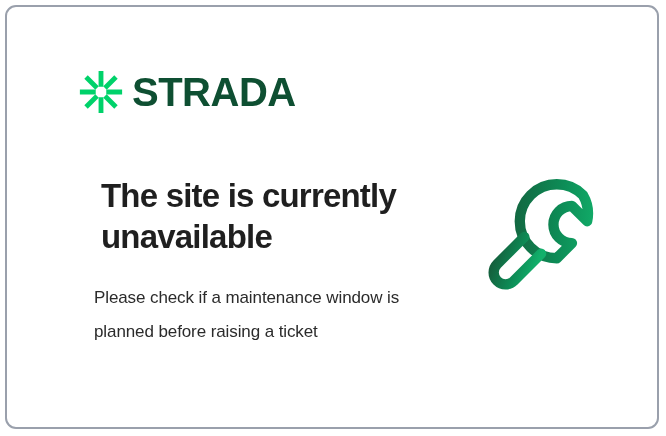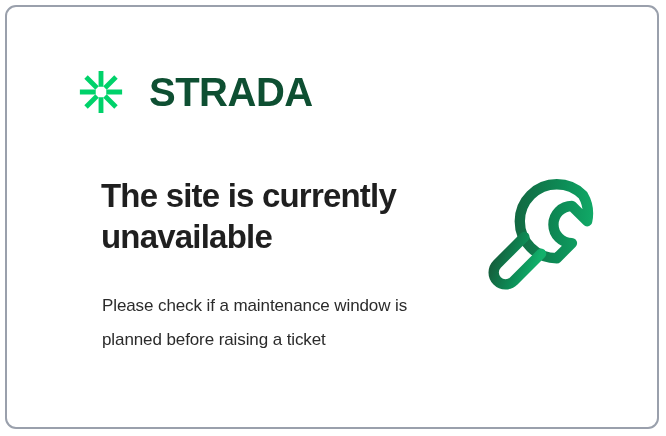--- a/index.html
+++ b/index.html
@@ -29,21 +29,21 @@
     overflow: hidden;
   }
 
   
   .logo-lockup {
     position: absolute;
     left: 72px;
     top: 63px;
     display: flex;
     align-items: center;
-    gap: 26px;
+    gap: 9px;
   }
   .logo-mark {
     width: 44px;
     height: 44px;
     display: block;
     flex: 0 0 auto;
   }
   .logo-wordmark {
     font-size: 40px;
     font-weight: 700;
@@ -68,21 +68,21 @@
     color: #1f1f1f;
     font-family: "Liberation Sans", sans-serif;
   }
 
   
   .body-copy {
     position: absolute;
     left: 79px;
     top: 266px;
     width: 310px;
-    margin: 16px;
+    margin: 8px;
     font-size: 17px;
     font-weight: 400;
     line-height: 2.0;
     color: #2b2b2b;
     letter-spacing: -0.1px;
     font-family: "Liberation Sans", sans-serif;
   }
 
   
   .wrench {

